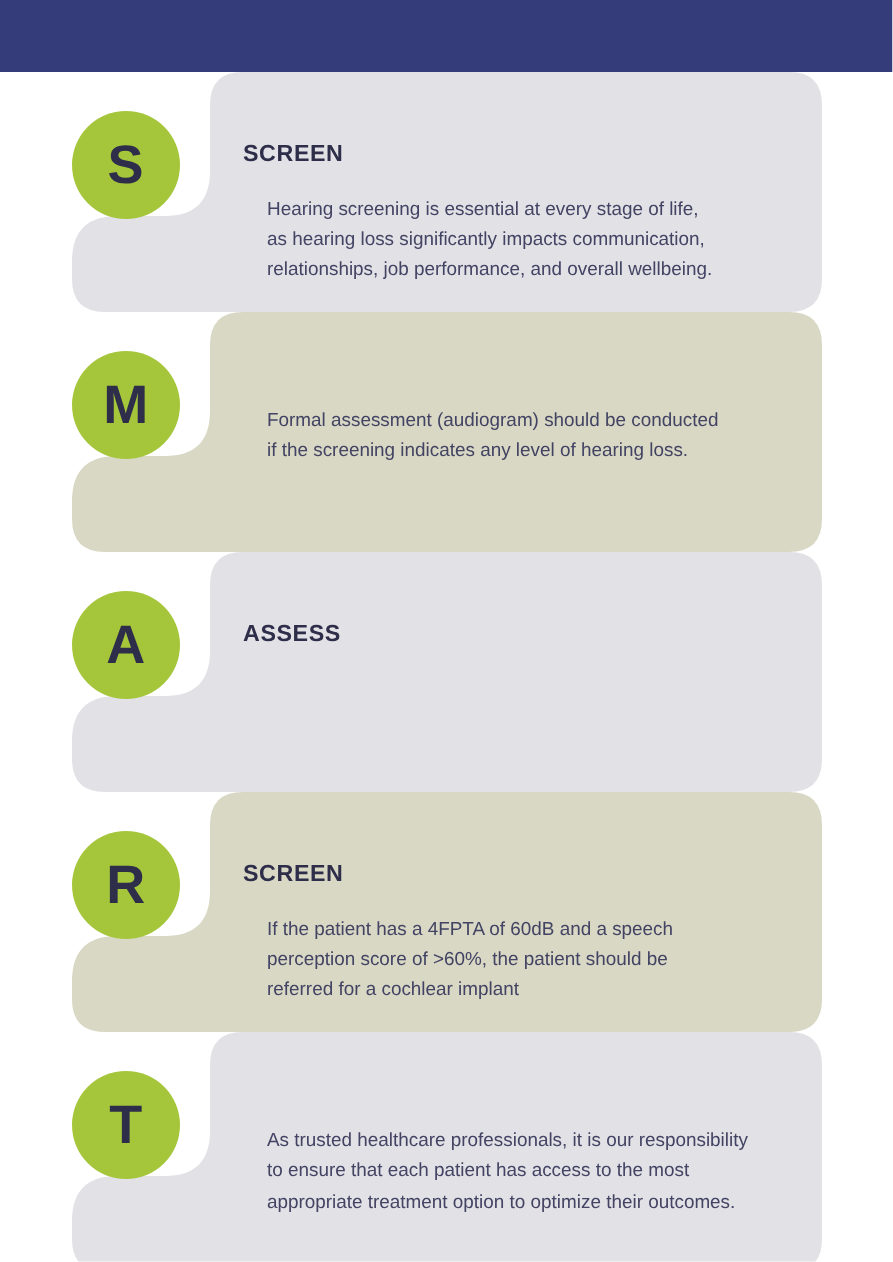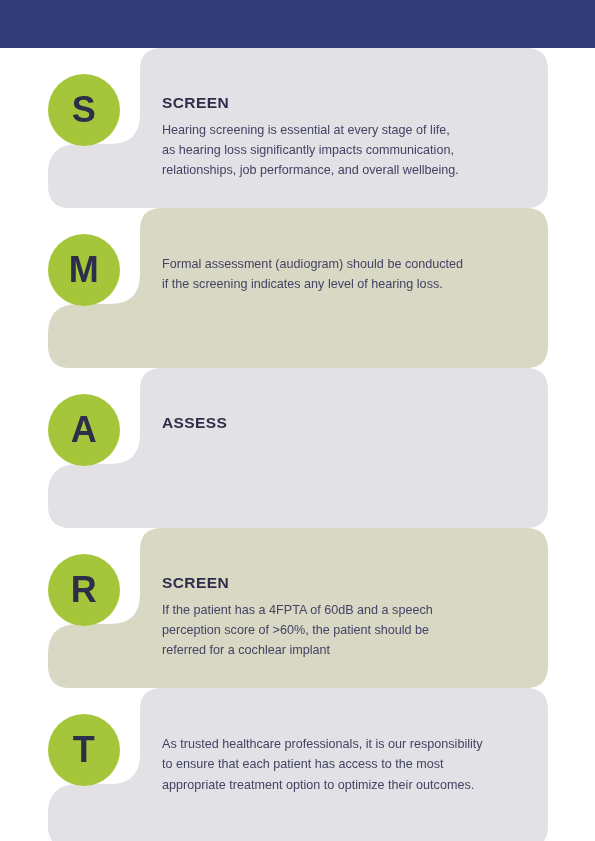--- a/index.html
+++ b/index.html
@@ -90,21 +90,21 @@
     letter-spacing: 0.4px;
     margin: 0 0 7px 0;
   }
 
   .card-body {
     font-family: "Liberation Sans", sans-serif;
     font-weight: normal;
     font-size: 12.6px;
     line-height: 1.62;
     color: #434364;
-    margin: 0;
+    margin: 16px;
     white-space: pre-line;
   }
 </style>
 </head>
 <body>
 
 <div class="page">
 
   <div class="header-bar"></div>
 

